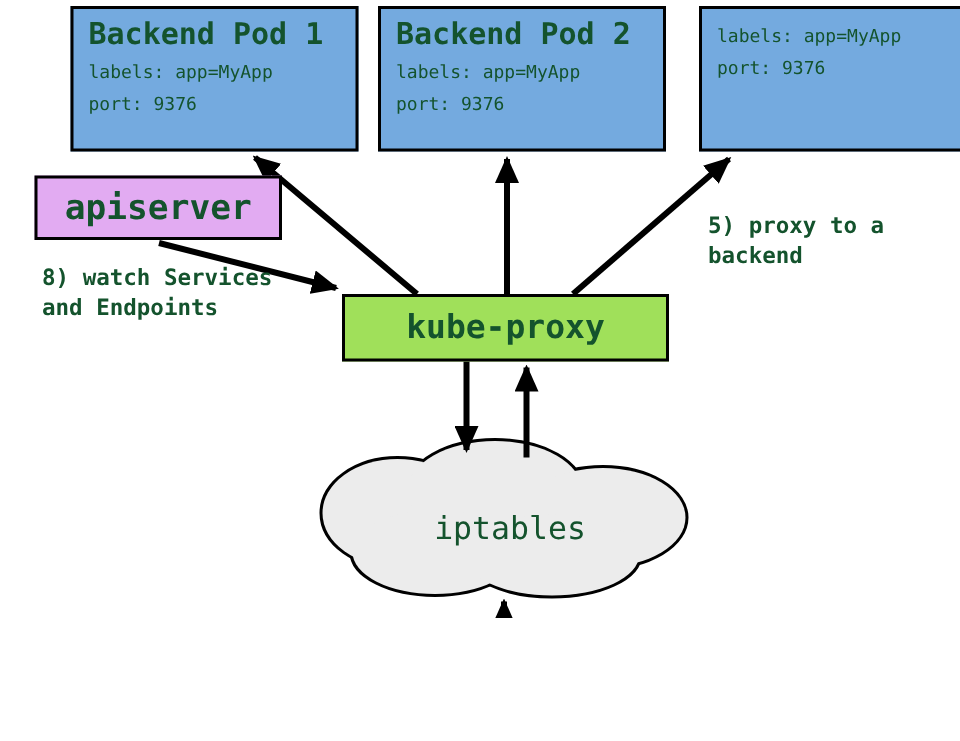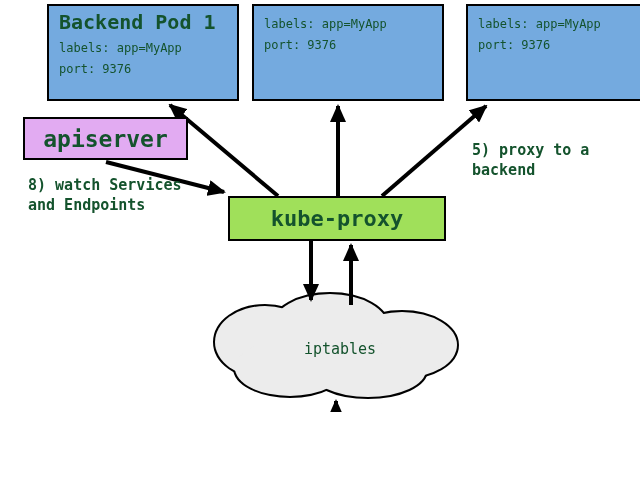--- a/index.html
+++ b/index.html
@@ -51,21 +51,21 @@
     font-weight: bold;
     white-space: pre-line;
     line-height: 1.35;
   }
   .cloud-text {
     position: absolute;
     left: 256px;
     top: 340px;
     width: 128px;
     text-align: center;
-    font-size: 15px;
+    font-size: 21px;
   }
   .cloud-stroke { stroke: #000; stroke-width: 4; fill: #ececec; }
   .cloud-cover  { stroke: none; fill: #ececec; }
   .arrow { stroke: #000; stroke-width: 4; }
 </style>
 </head>
 <body>
 
 <div class="canvas">
 
@@ -102,20 +102,21 @@
     <line class="arrow" x1="316" y1="441" x2="316" y2="401" marker-end="url(#ah)"></line>
   </svg>
 
   <div class="box pod" style="left: 27px; top: 4px; width: 192px; height: 97px; background: rgb(116, 170, 223);">
     <div class="pod-title">Backend Pod 1</div>
     <div class="pod-line">labels: app=MyApp</div>
     <div class="pod-line">port: 9376</div>
   </div>
 
   <div class="box pod" style="left: 232px; top: 4px; width: 192px; height: 97px; background: rgb(116, 170, 223);">
+    <div class="pod-title">Backend Pod 2</div>
     <div class="pod-line">labels: app=MyApp</div>
     <div class="pod-line">port: 9376</div>
   </div>
 
   <div class="box pod" style="left: 446px; top: 4px; width: 189px; height: 97px; background: rgb(116, 170, 223);">
     <div class="pod-line">labels: app=MyApp</div>
     <div class="pod-line">port: 9376</div>
   </div>
 
   <div class="box center-label kubeproxy" style="left: 208px; top: 196px; width: 218px; height: 45px; background: rgb(160, 224, 90);">

